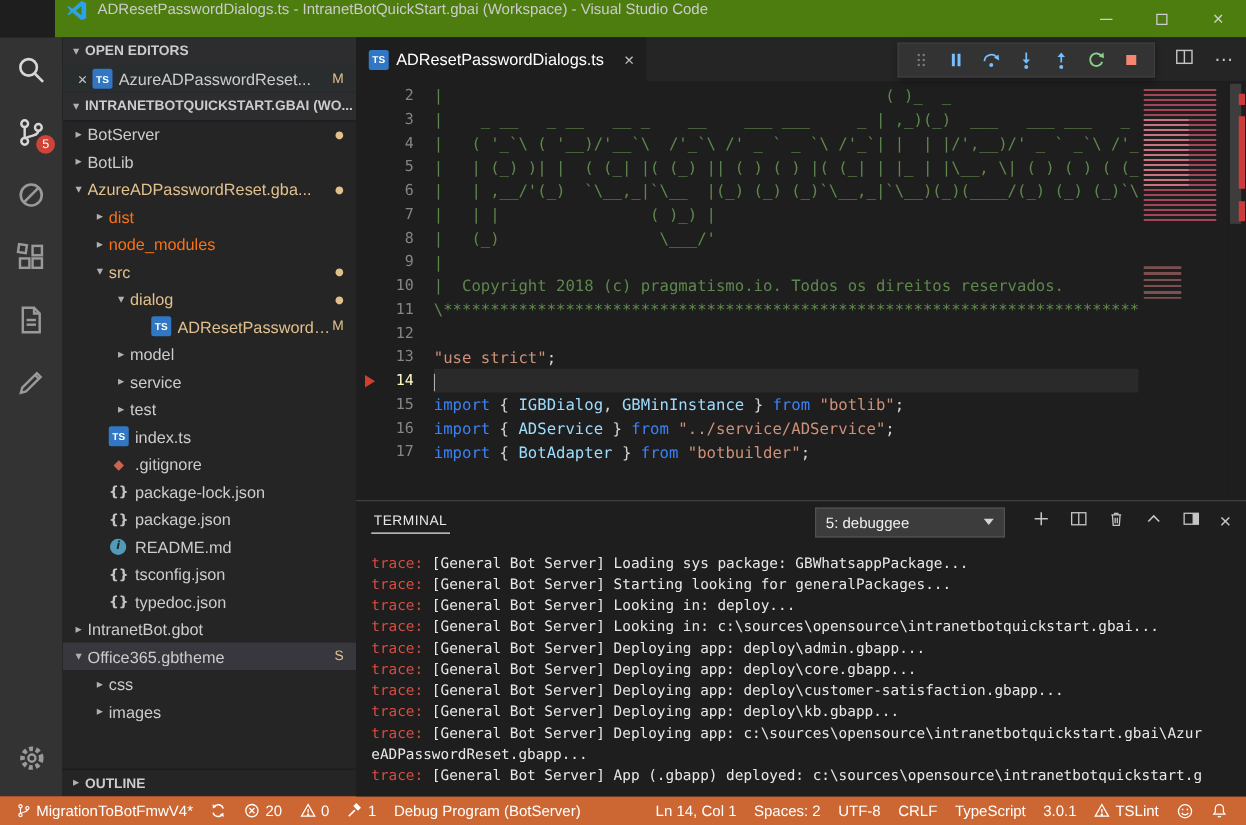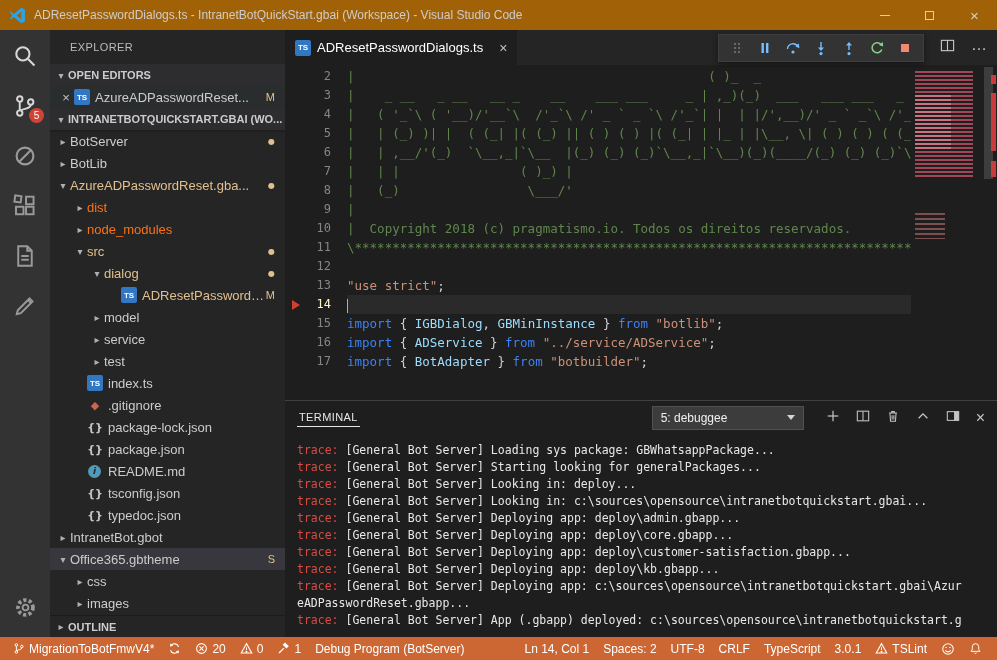--- a/index.html
+++ b/index.html
@@ -1,21 +1,21 @@
 <!DOCTYPE html>
 <html><head>
 <meta charset="utf-8">
 <style>
   * { box-sizing:border-box; margin:0; padding:0; }
   html,body { background:#111; }
   .window { width:997px; height:660px; background:#1e1e1e; font-family:"Liberation Sans",sans-serif;
             color:#cccccc; position:relative; overflow:hidden; display:flex; flex-direction:column; }
 
   
-  .titlebar { flex:0 0 30px; background:#a16207; display:flex; align-items:center; }
+  .titlebar { flex:0 0 30px; background:#4d7c0f; display:flex; align-items:flex-start;margin-left:44px; }
   .vslogo { width:17px; height:17px; margin:0 8px 0 9px; }
   .title-text { font-size:12px; color:#cccccc; white-space:nowrap; }
   .win-controls { margin-left:auto; display:flex; height:100%; }
   .win-btn { width:45px; height:100%; display:flex; align-items:center; justify-content:center; color:#d0d0d0; font-size:15px; }
   .min-glyph { width:10px; border-top:1px solid #d0d0d0; display:inline-block; }
   .max-glyph { width:9px; height:9px; border:1px solid #d0d0d0; display:inline-block; }
 
   
   .main { flex:1; display:flex; min-height:0; }
 
@@ -178,21 +178,20 @@
       </div>
       <div class="act-gear">
         <svg width="23" height="23" viewBox="0 0 16 16" fill="none" stroke="currentColor">
             <circle cx="8" cy="8" r="5.2" stroke-width="2.6" stroke-dasharray="2.2 1.6"></circle>
             <circle cx="8" cy="8" r="2" stroke-width="1.3"></circle>
           </svg>
       </div>
     </div>
 
     <div class="sidebar">
-      <div class="sidebar-title">EXPLORER</div>
 
       <div class="section-header">
         <span class="chev">▾</span>
         <span>OPEN EDITORS</span>
       </div>
       <div class="open-editor-row">
         <span class="oe-close">×</span>
         <span class="ficon ts-icon">TS</span>
         <span class="tlabel">AzureADPasswordReset...</span>
         <span class="tbadge">M</span>

